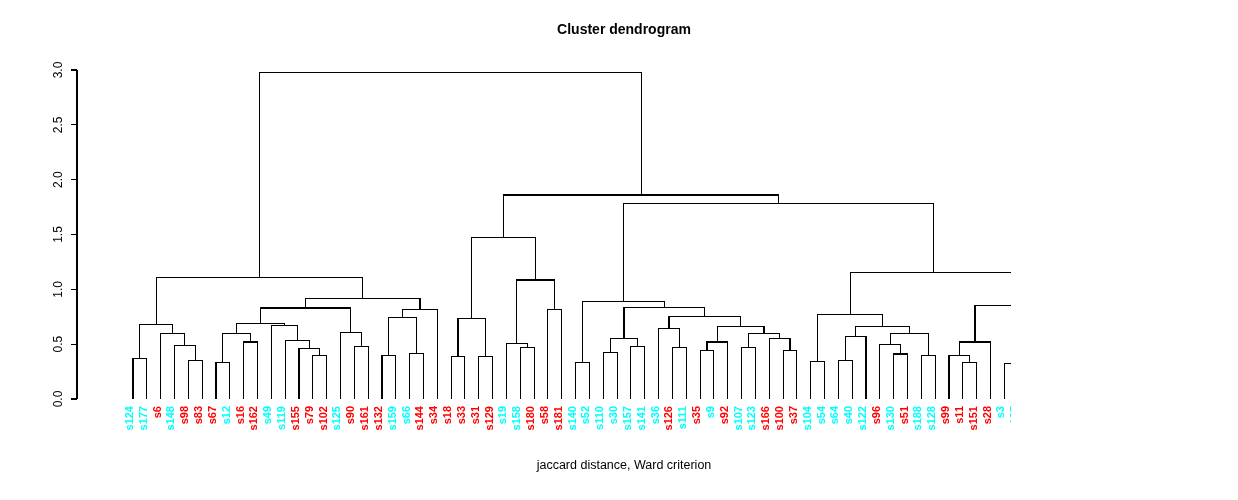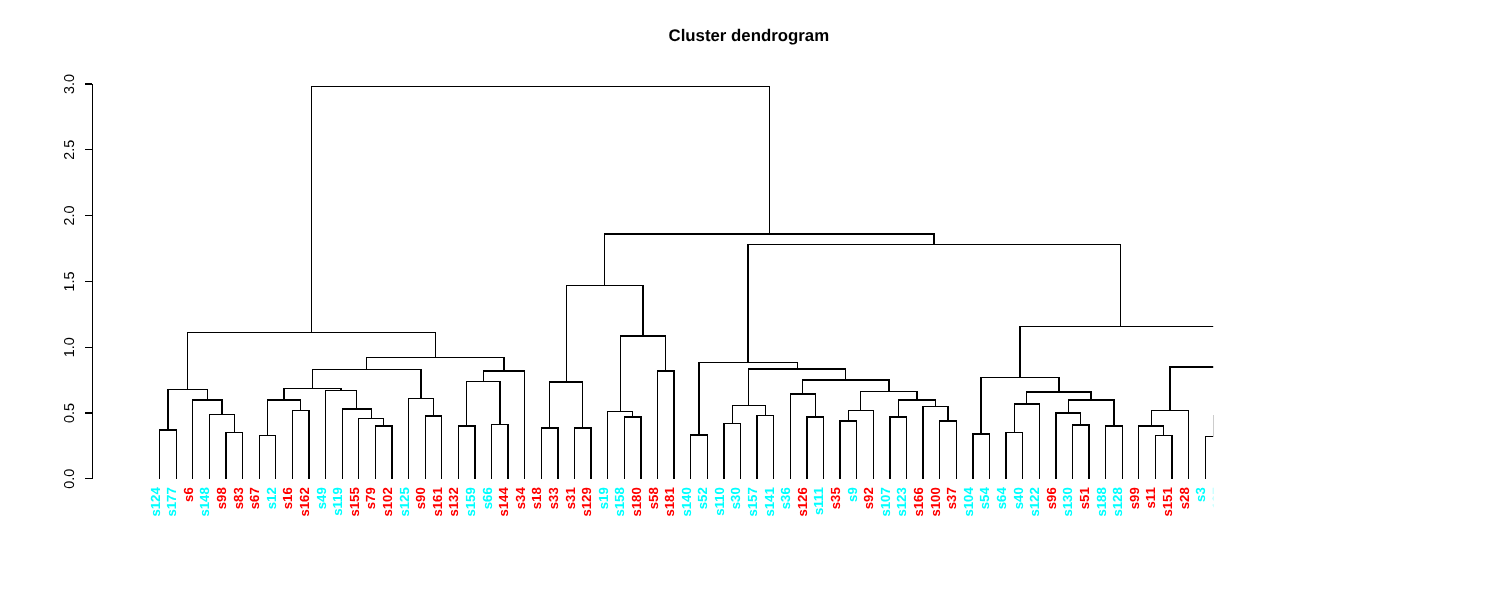--- a/index.html
+++ b/index.html
@@ -105,13 +105,14 @@
         <text transform="translate(1018.18,406) rotate(-90)" text-anchor="end" font-size="11" font-weight="bold" fill="#00FFFF">s137</text>
         <text transform="translate(1032.01,406) rotate(-90)" text-anchor="end" font-size="11" font-weight="bold" fill="#00FFFF">s70</text>
         <text transform="translate(1045.85,406) rotate(-90)" text-anchor="end" font-size="11" font-weight="bold" fill="#00FFFF">s139</text>
         <text transform="translate(1059.68,406) rotate(-90)" text-anchor="end" font-size="11" font-weight="bold" fill="#00FFFF">s85</text>
         <text transform="translate(1073.51,406) rotate(-90)" text-anchor="end" font-size="11" font-weight="bold" fill="#FF0000">s39</text>
         <text transform="translate(1087.34,406) rotate(-90)" text-anchor="end" font-size="11" font-weight="bold" fill="#00FFFF">s118</text>
         <text transform="translate(1101.17,406) rotate(-90)" text-anchor="end" font-size="11" font-weight="bold" fill="#FF0000">s77</text>
         <text transform="translate(1115.00,406) rotate(-90)" text-anchor="end" font-size="11" font-weight="bold" fill="#00FFFF">s91</text>
       </g>
   </svg>
+  <div id="x-axis-label">jaccard distance, Ward criterion</div>
 </div>
 
 </body></html>

